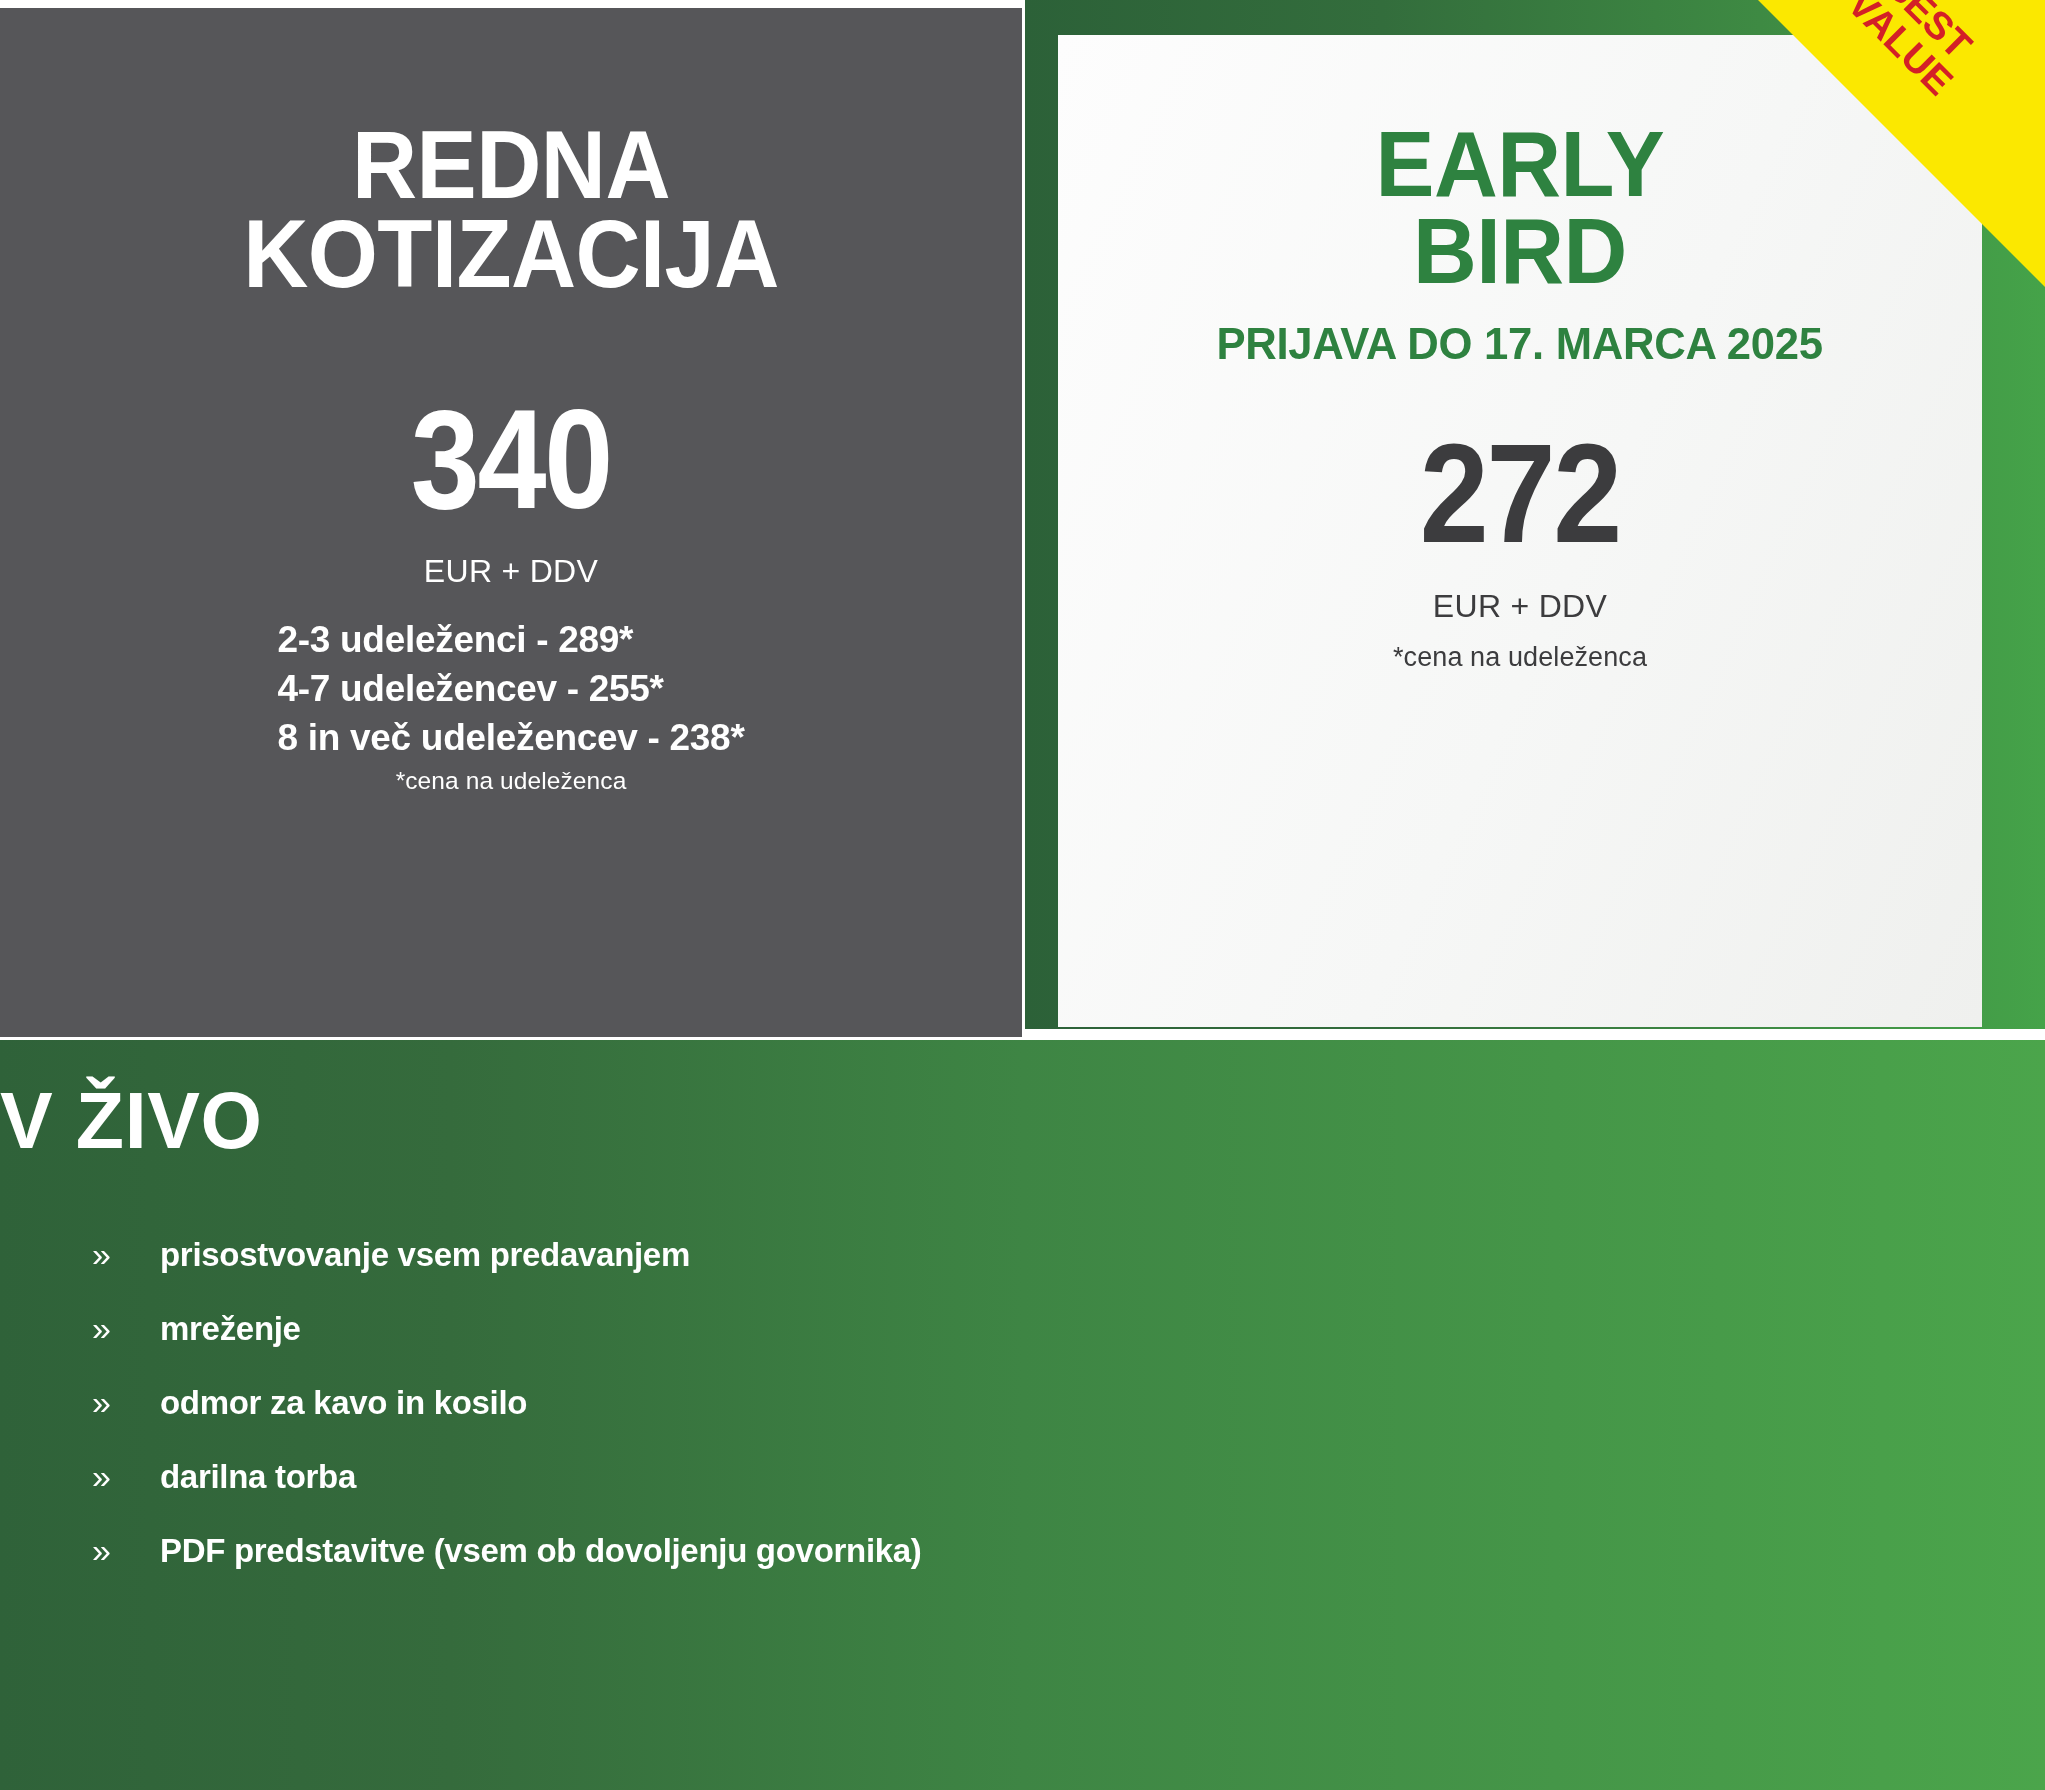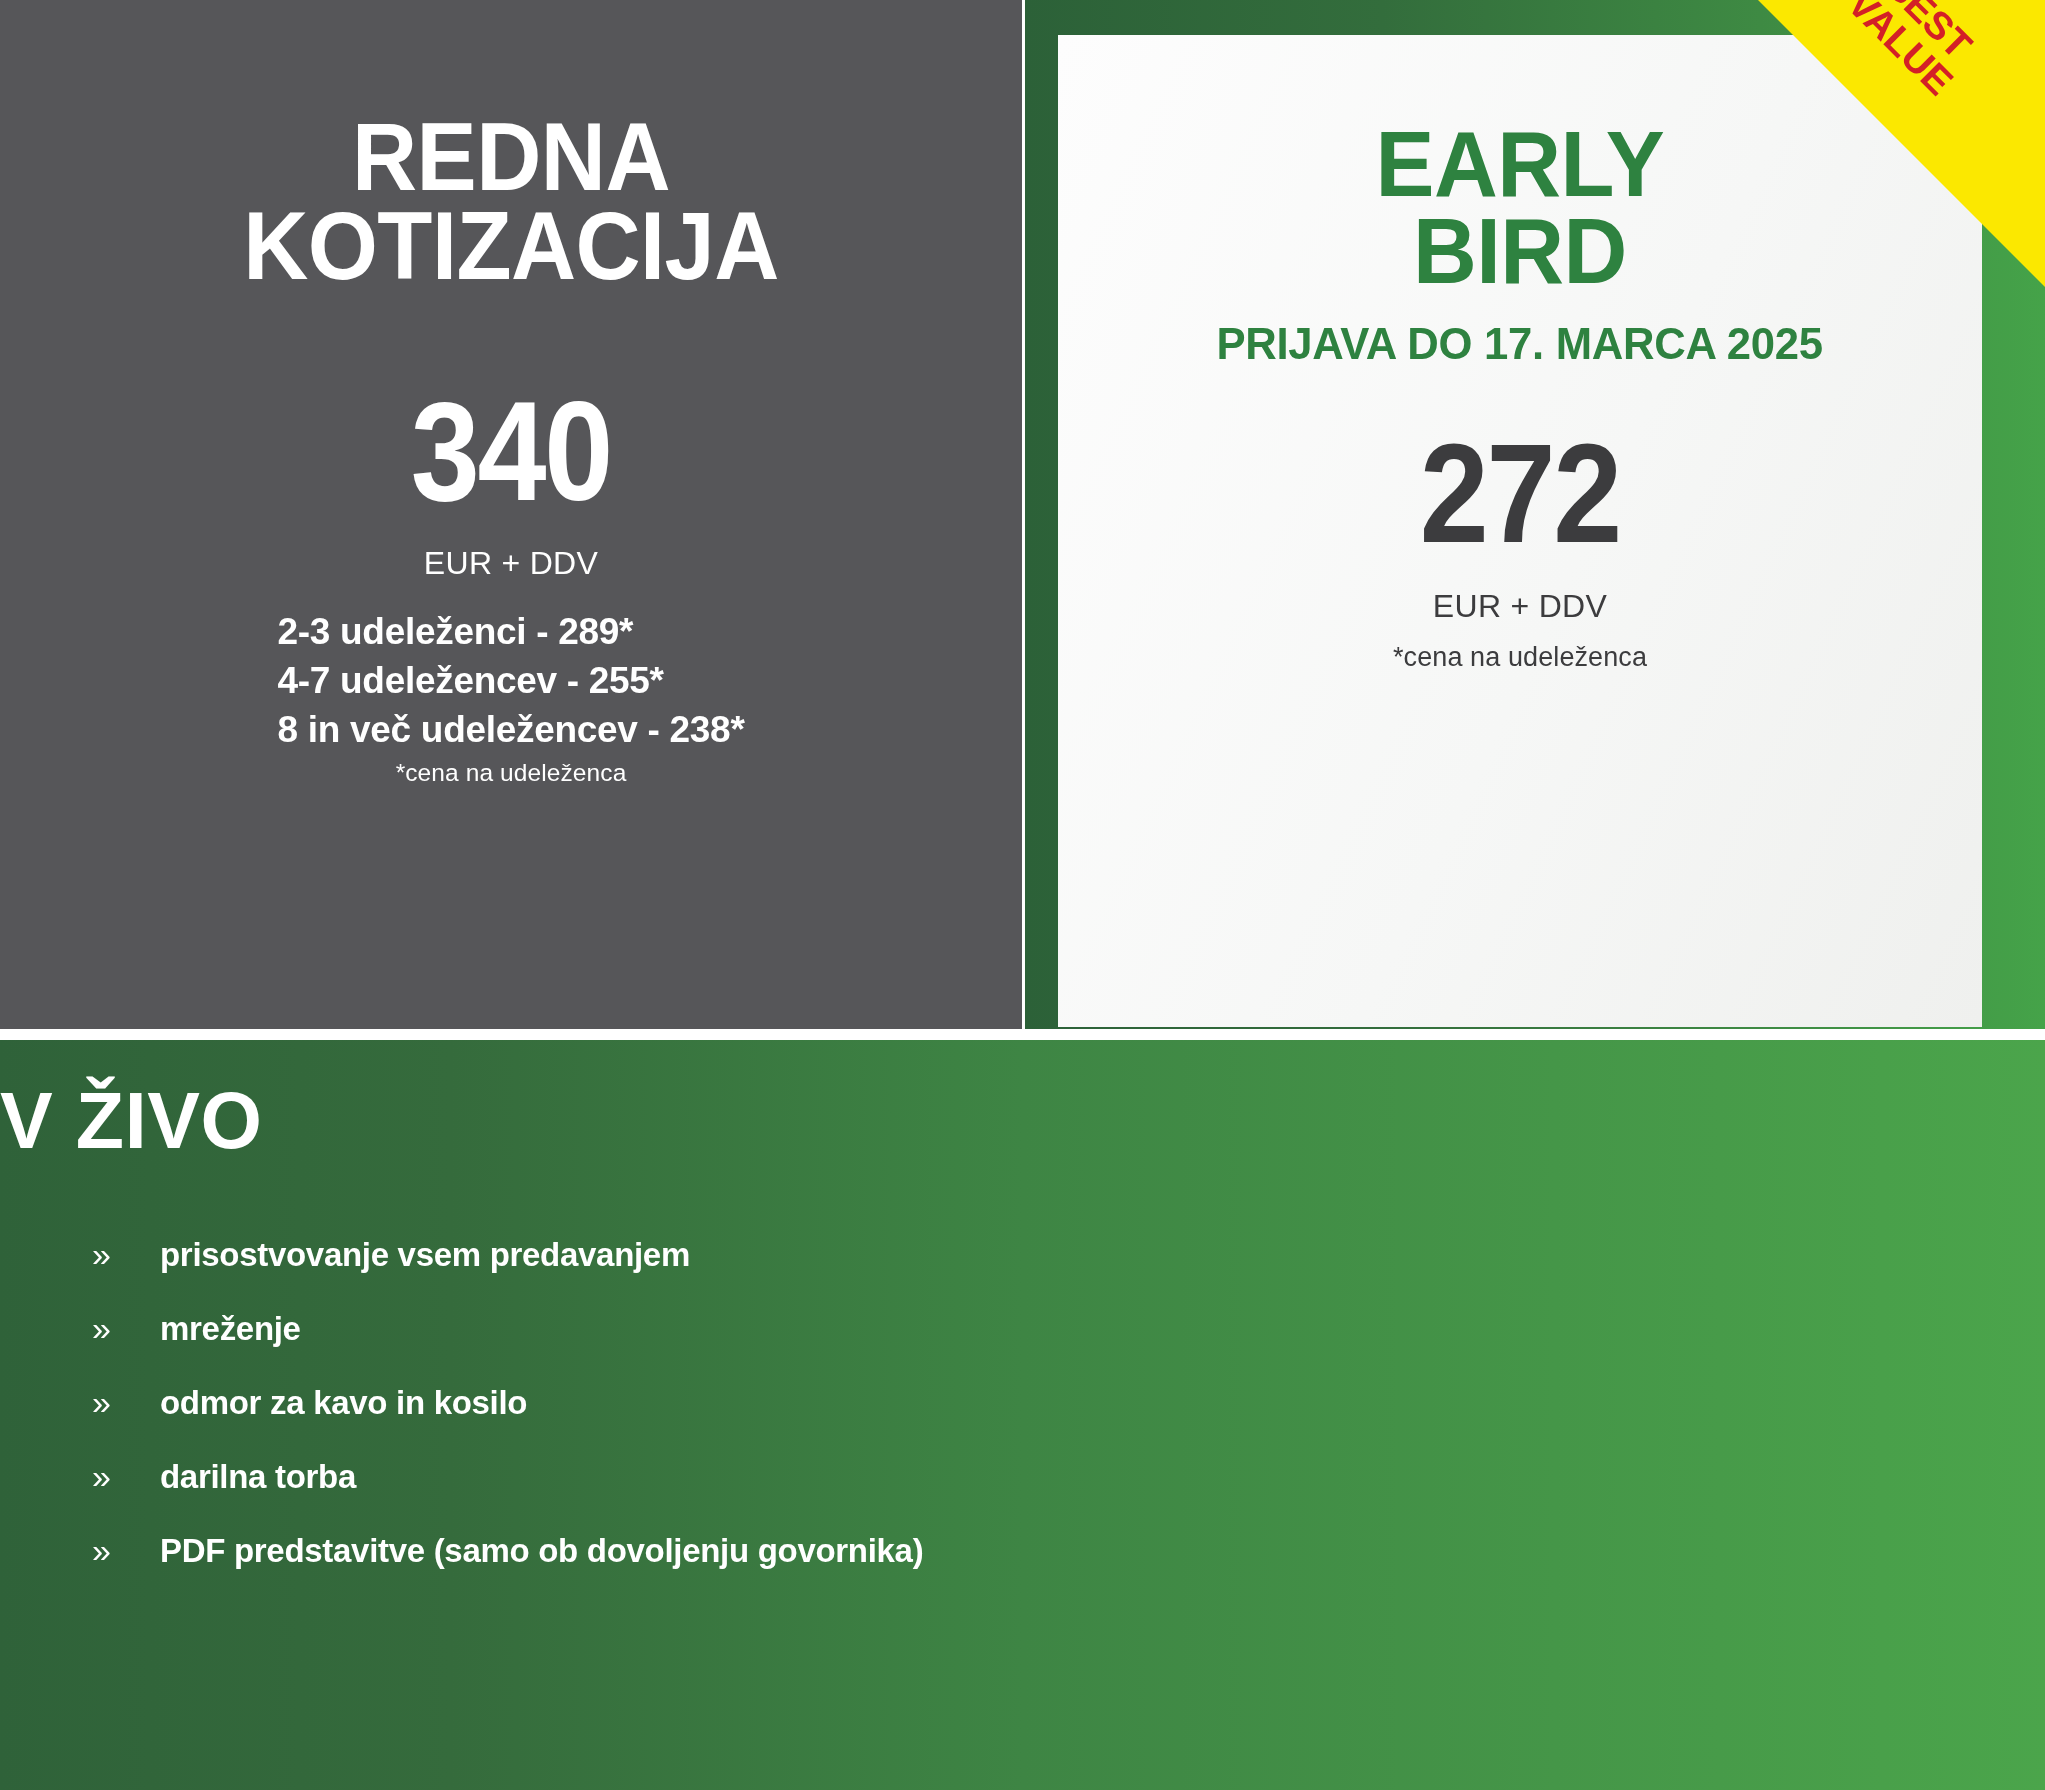--- a/index.html
+++ b/index.html
@@ -22,21 +22,21 @@
   .top-row {
     position: absolute;
     left: 0; top: 0;
     width: 2046px;
     height: 1029px;
   }
 
   
   .panel-regular {
     position: absolute;
-    left: 0; top: 0;
+    left: 0; top: 8px;
     width: 1022px;
     height: 1029px;
     background: #565659;
     color: #ffffff;
     display: flex;
     flex-direction: column;
     align-items: center;
   }
 
   .regular-title {
@@ -299,19 +299,19 @@
       <li class="live-item">
         <span class="live-bullet">»</span>
         <span class="live-label">odmor za kavo in kosilo</span>
       </li>
       <li class="live-item">
         <span class="live-bullet">»</span>
         <span class="live-label">darilna torba</span>
       </li>
       <li class="live-item">
         <span class="live-bullet">»</span>
-        <span class="live-label">PDF predstavitve (samo ob dovoljenju govornika)</span>
+        <span class="live-label">PDF predstavitve (vsem ob dovoljenju govornika)</span>
       </li>
     </ul>
   </div>
 
 </div>
 
 
 </body></html>

